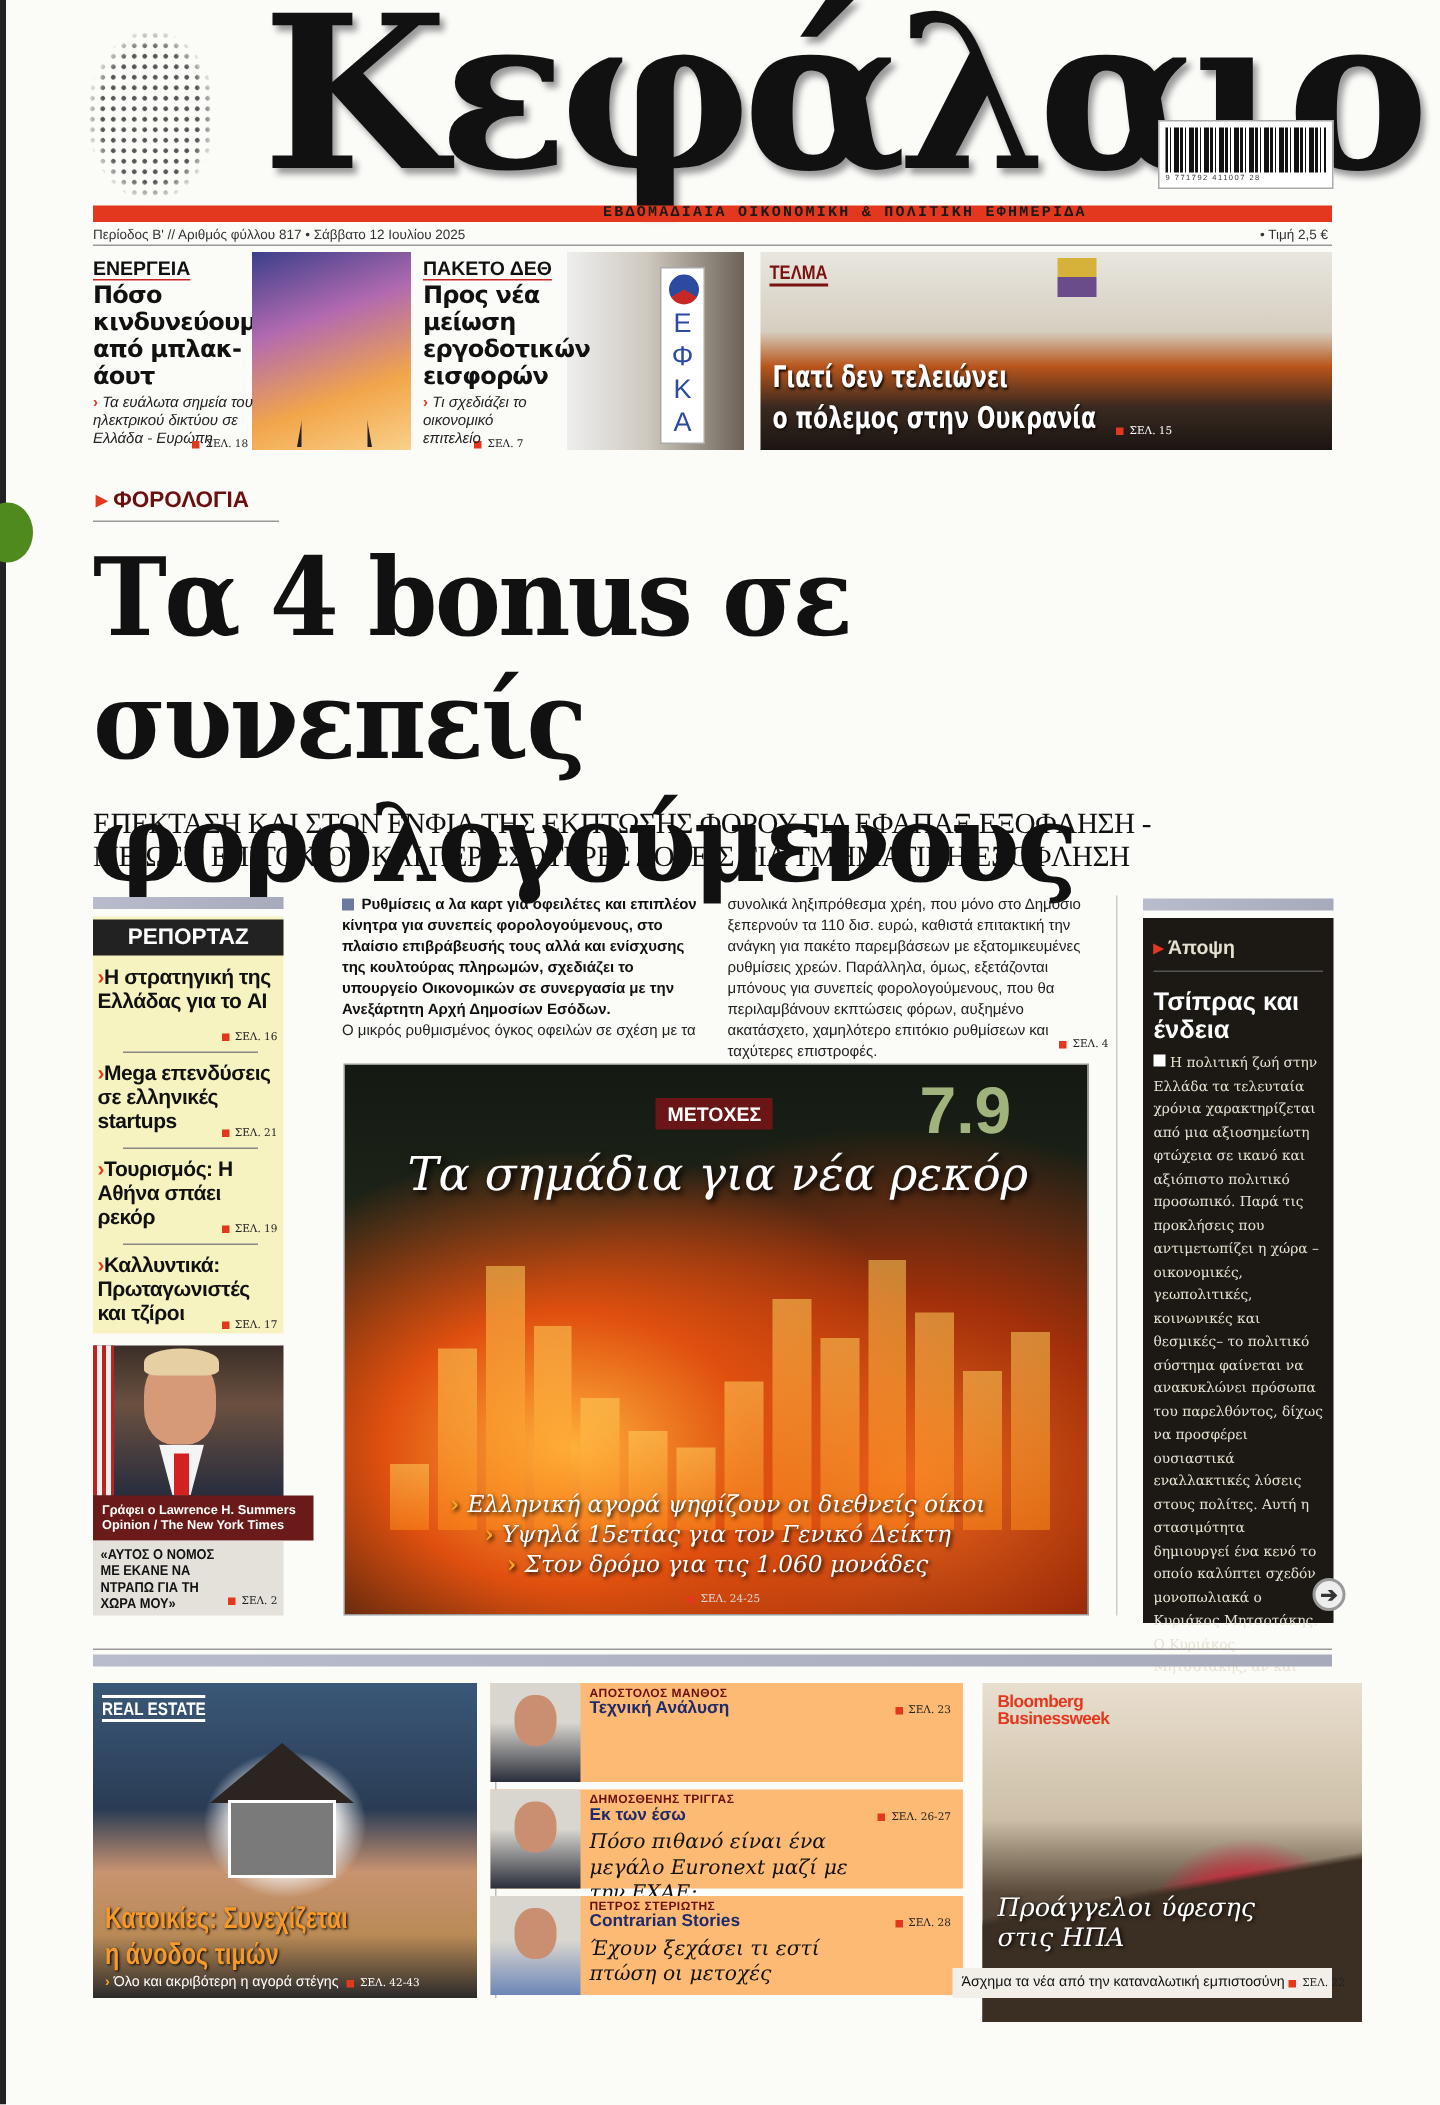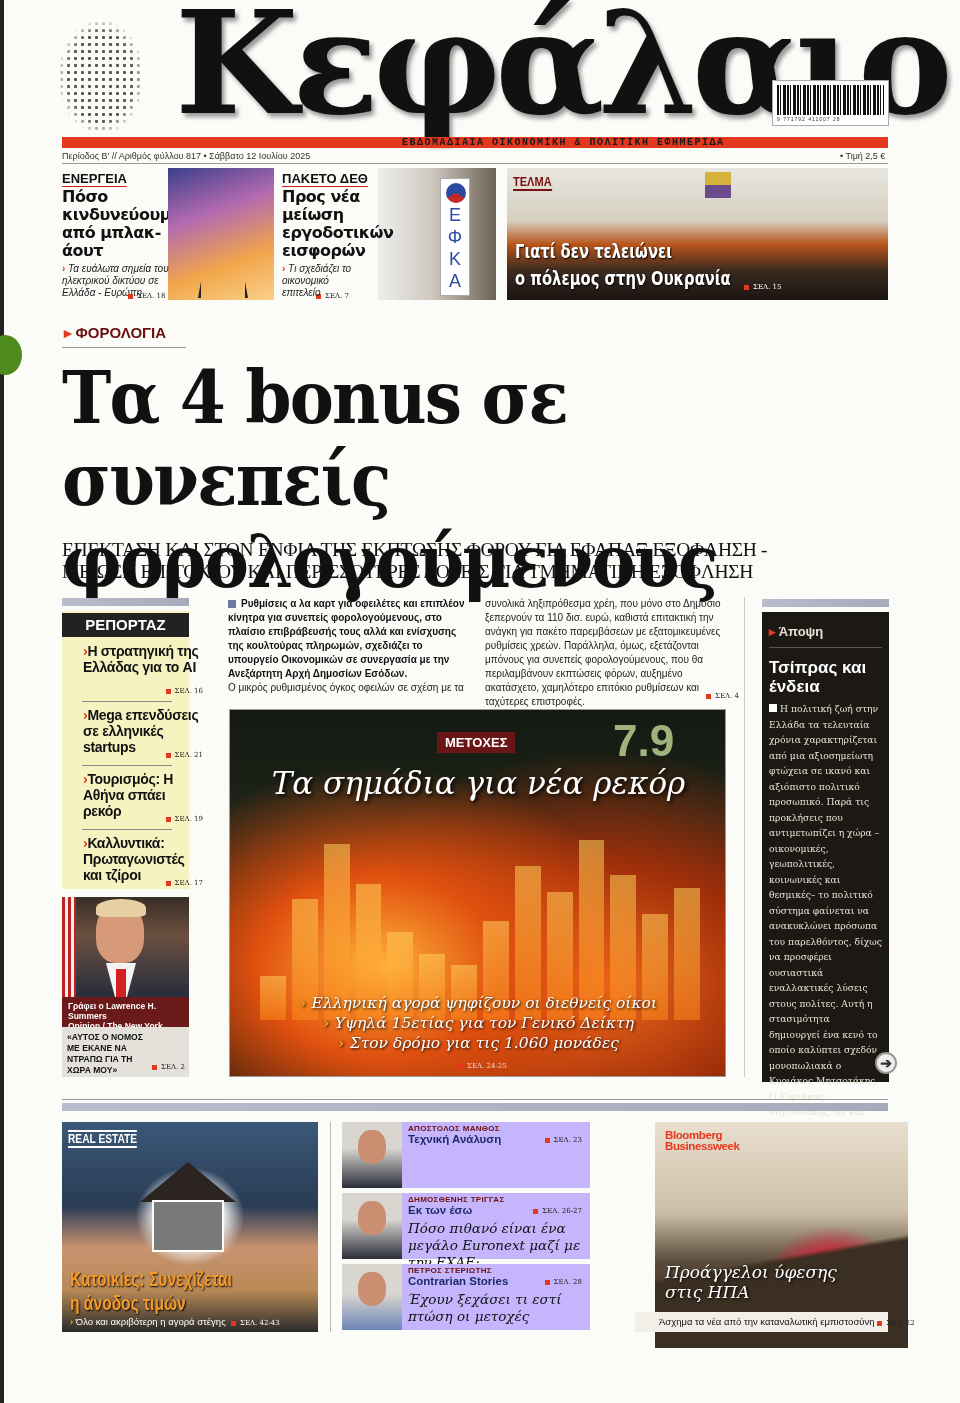--- a/index.html
+++ b/index.html
@@ -41,31 +41,31 @@
 .sec-label{left:64px;top:324px;font-size:15px;font-weight:bold;color:#6b0f0f}
 .sec-label .chev{margin-right:4px}
 .sec-rule{left:62px;top:347px;width:124px;height:1px;background:#999}
 .headline{left:62px;top:357px;width:840px;font-family:"DejaVu Serif",serif;font-weight:bold;font-size:72px;line-height:82px;letter-spacing:-2px;color:#111;transform:scaleX(.92);transform-origin:left}
 .subhead{left:62px;top:539px;width:840px;font-family:"Liberation Serif",serif;font-size:19.5px;line-height:22px;color:#111;letter-spacing:-.3px}
 
 .strip{height:8px;background:linear-gradient(90deg,#b9bccd,#a6aabb)}
 .rep-strip{left:62px;top:598px;width:127px}
 .rep-box{left:62px;top:611px;width:127px;height:278px;background:#f7f3c1}
 .rep-title{left:62px;top:613px;width:127px;height:24px;background:#222;color:#fff;font-weight:bold;font-size:15px;text-align:center;line-height:24px}
-.rep-item{position:absolute;left:21px;width:120px}
+.rep-item{position:absolute;left:3px;width:120px}
 .rep-item .h{font-weight:bold;font-size:14px;line-height:16px;color:#111;letter-spacing:-.3px}
 .rep-item .s{position:absolute;right:0;bottom:0}
 .rep-sep{position:absolute;left:20px;width:90px;height:1px;background:#888}
 .trump{left:62px;top:897px;width:127px;height:130px;background:linear-gradient(180deg,#3a2e28 0%,#6b5040 30%,#2a2e3d 75%,#1f2330 100%)}
 .trump .face{position:absolute;left:34px;top:6px;width:48px;height:60px;border-radius:45% 45% 40% 40%;background:#d79a78}
 .trump .hair{position:absolute;left:34px;top:2px;width:50px;height:18px;border-radius:50% 50% 20% 20%;background:#e6cfa3}
 .trump .shirt{position:absolute;left:44px;top:66px;width:30px;height:34px;background:#f4f4f4;clip-path:polygon(0 0,100% 0,70% 100%,30% 100%)}
 .trump .tie{position:absolute;left:54px;top:72px;width:10px;height:28px;background:#d32020}
 .trump .flag{position:absolute;left:0;top:0;width:14px;height:100px;background:repeating-linear-gradient(90deg,#b22 0 3px,#eee 3px 6px)}
-.trump-caption{left:62px;top:997px;width:127px;height:30px;background:#6a1a18;color:#fff;font-size:8.5px;line-height:10px;padding:4px 6px;font-weight:bold}
+.trump-caption{left:62px;top:997px;width:147px;height:30px;background:#6a1a18;color:#fff;font-size:8.5px;line-height:10px;padding:4px 6px;font-weight:bold}
 .quote-box{left:62px;top:1027px;width:127px;height:50px;background:#e3e1da;padding:4px 5px}
 .quote{font-size:9.5px;font-weight:bold;line-height:11px;color:#111;transform:scaleX(.9);transform-origin:left}
 .quote-sel{position:absolute;right:4px;bottom:6px}
 
 .lead{left:228px;top:597px;width:245px;font-size:10px;line-height:14px;color:#111}
 .lead b{font-weight:bold}
 .lead .sq{display:inline-block;width:8px;height:8px;background:#6b7ba0;margin-right:5px;vertical-align:-1px}
 .lead2{left:485px;top:597px;width:240px;font-size:10px;line-height:14px;color:#222}
 .lead2-sel{left:706px;top:692px}
 .vrule{left:744px;top:597px;width:1px;height:480px;background:#ccc}
@@ -97,34 +97,34 @@
  radial-gradient(ellipse at 50% 45%,#f2f2f2 0 18%,transparent 30%),
  linear-gradient(180deg,#3a5878 0%,#2a3c55 40%,#c89370 60%,#b98a56 80%,#2a2a2a 100%)}
 .re-house{position:absolute;left:78px;top:40px;width:96px;height:90px}
 .re-roof{position:absolute;left:0;top:0;width:96px;height:40px;background:#2b2421;clip-path:polygon(50% 0,100% 100%,0 100%)}
 .re-body{position:absolute;left:12px;top:38px;width:72px;height:52px;background:#7a7a7a;border:2px solid #fff}
 .re-label{position:absolute;left:6px;top:8px;font-weight:bold;font-size:12px;color:#fff;border-bottom:2px solid #fff;border-top:2px solid #fff;transform:scaleX(.85);transform-origin:left}
 .re-title{position:absolute;left:8px;top:145px;font-weight:bold;font-size:20px;line-height:24px;color:#f59a2a;transform:scaleX(.78);transform-origin:left;white-space:nowrap;text-shadow:1px 1px 2px #000}
 .re-sub{position:absolute;left:8px;top:194px;font-size:9.5px;color:#fff;white-space:nowrap}
 .re-sub .sel{color:#fff}
 .col-rule{left:330px;top:1122px;width:1px;height:210px;background:#bbb}
-.col-item{position:absolute;left:342px;width:248px;height:66px;background:#c4b5fd}
+.col-item{position:absolute;left:327px;width:315px;height:66px;background:#fdba74}
 .col-photo{position:absolute;left:0;top:0;width:60px;height:66px;background:linear-gradient(180deg,#d9d6cf 0%,#d9d6cf 40%,#2a2e3a 100%)}
 .col-photo::before{content:"";position:absolute;left:16px;top:8px;width:28px;height:34px;border-radius:45%;background:#c98f70}
 .col-author{position:absolute;left:66px;top:2px;font-size:8px;font-weight:bold;color:#6b0f0f;letter-spacing:.3px}
 .col-name{position:absolute;left:66px;top:11px;font-family:Liberation Sans, sans-serif;font-weight:bold;font-size:11.5px;color:#1e2a6b}
 .col-sel{position:absolute;right:8px;top:14px}
 .col-head{position:absolute;left:66px;top:27px;width:200px;font-family:"DejaVu Serif",serif;font-style:italic;font-size:13.5px;line-height:17px;color:#111}
 .bb-img{left:655px;top:1122px;width:253px;height:226px;background:
  linear-gradient(170deg,transparent 0 58%,#3b2e22 60%),
  radial-gradient(ellipse at 70% 80%,#d2233a 0 18%,transparent 30%),
  linear-gradient(180deg,#e9dfcf 0%,#cdbfa7 40%,#5a4a3a 62%,#2a2420 100%)}
 .bb-logo{position:absolute;left:10px;top:8px;font-weight:bold;font-size:11.5px;line-height:11px;color:#e4381e;letter-spacing:-.4px}
 .bb-title{position:absolute;left:10px;top:140px;font-family:"DejaVu Serif",serif;font-style:italic;font-size:17px;line-height:20px;color:#fff;text-shadow:1px 1px 3px #000}
-.bb-cap{left:635px;top:1312px;width:253px;height:20px;font-size:9.5px;line-height:20px;padding-left:24px;background:#f2efe8;color:#111;white-space:nowrap}
+.bb-cap{left:635px;top:1312px;width:253px;height:20px;font-size:9.5px;line-height:20px;padding-left:6px;background:#f2efe8;color:#111;white-space:nowrap}
 </style>
 </head>
 <body>
 
 <div class="abs leftbar"></div>
 <div class="abs greendot"></div>
 
 <div class="abs globe"></div>
 <div class="abs logo">Κεφάλαιο</div>
 <div class="abs barcode">

